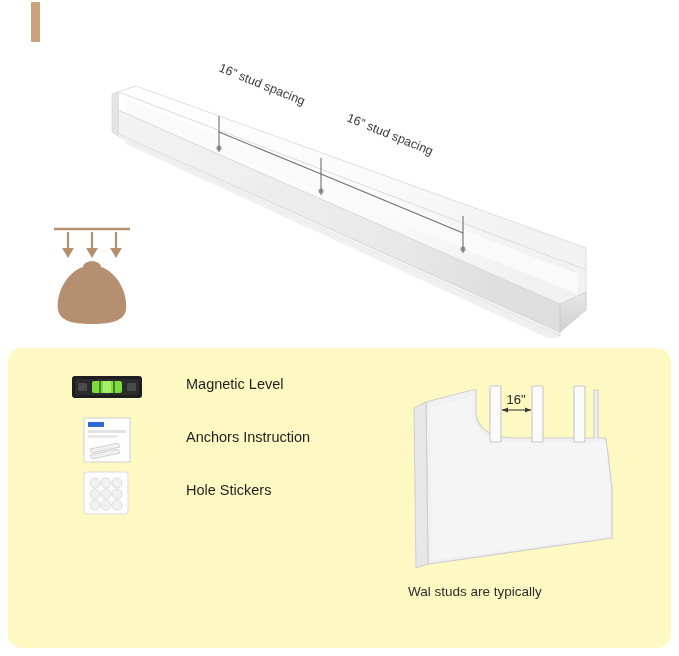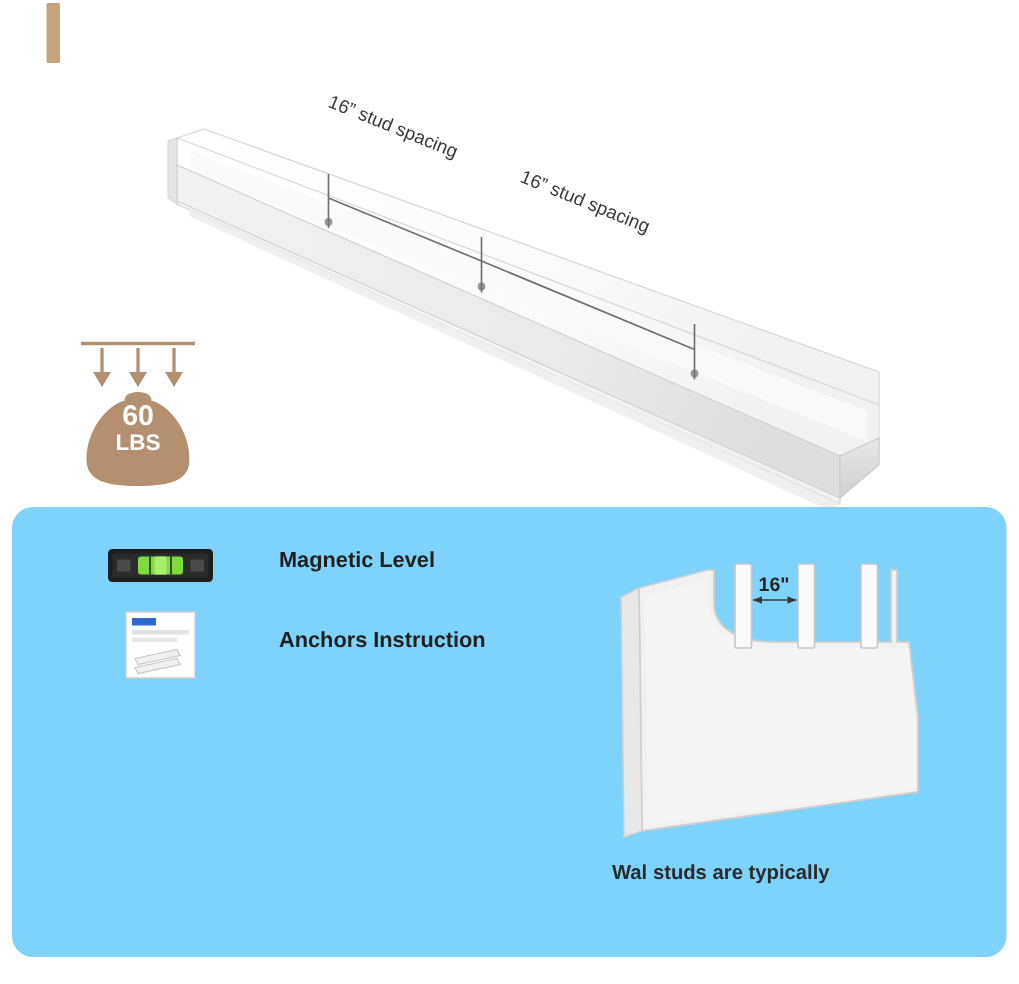--- a/index.html
+++ b/index.html
@@ -78,26 +78,25 @@
     font-weight: bold;
     line-height: 1.05;
   }
   #weight-num { font-size: 19px; display: block; }
   #weight-unit { font-size: 15px; display: block; }
 
   
   #panel {
     position: absolute;
     left: 8px;
-    top: 338px;
+    top: 348px;
     width: 663px;
     height: 300px;
-    background: #7dd3fc;
+    background: #fef9c3;
     border-radius: 14px;
-    font-weight: bold;
   }
 
   
   #accessory-list {
     position: absolute;
     left: 40px;
     top: 14px;
     width: 340px;
   }
   .acc-row {
@@ -216,24 +215,20 @@
       <polygon points="14,26 26,26 20,36" fill="#b59070" stroke="none"></polygon>
       <line x1="44" y1="10" x2="44" y2="28"></line>
       <polygon points="38,26 50,26 44,36" fill="#b59070" stroke="none"></polygon>
       <line x1="68" y1="10" x2="68" y2="28"></line>
       <polygon points="62,26 74,26 68,36" fill="#b59070" stroke="none"></polygon>
     </g>
 
     <path d="M38 44 C38 38, 50 38, 50 44 L56 46 C72 54, 80 74, 78 88 C76 98, 66 102, 44 102 C22 102, 12 98, 10 88 C8 74, 16 54, 32 46 Z" fill="#b59070"></path>
     <path d="M37 45 C37 40, 51 40, 51 45" fill="none" stroke="#b59070" stroke-width="4"></path>
   </svg>
-  <div id="weight-text">
-    <span id="weight-num">60</span>
-    <span id="weight-unit">LBS</span>
-  </div>
 </div>
 
 <div id="panel">
 
   <div id="accessory-list">
 
     <div class="acc-row">
       <div class="acc-icon">
         <svg width="88" height="50" viewBox="0 0 88 50" xmlns="http://www.w3.org/2000/svg">
           <rect x="10" y="14" width="70" height="22" rx="3" fill="#1e1e1e"></rect>
@@ -258,20 +253,39 @@
           <rect x="26" y="15" width="38" height="3" fill="#e2e2e2"></rect>
           <rect x="26" y="20" width="30" height="3" fill="#e8e8e8"></rect>
           <polygon points="28,34 56,28 58,32 30,38" fill="#f0f0f0" stroke="#c8c8c8" stroke-width="0.8"></polygon>
           <polygon points="28,40 56,34 58,38 30,44" fill="#f0f0f0" stroke="#c8c8c8" stroke-width="0.8"></polygon>
         </svg>
       </div>
       <div class="acc-label">Anchors Instruction</div>
     </div>
 
 
+    <div class="acc-row">
+      <div class="acc-icon">
+        <svg width="88" height="50" viewBox="0 0 88 50" xmlns="http://www.w3.org/2000/svg">
+          <rect x="22" y="4" width="44" height="42" rx="3" fill="#fdfdfd" stroke="#dddddd" stroke-width="1"></rect>
+          <g fill="#f1f1f1" stroke="#d6d6d6" stroke-width="0.8">
+            <circle cx="33" cy="15" r="5"></circle>
+              <circle cx="44" cy="15" r="5"></circle>
+              <circle cx="55" cy="15" r="5"></circle>
+            <circle cx="33" cy="26" r="5"></circle>
+              <circle cx="44" cy="26" r="5"></circle>
+              <circle cx="55" cy="26" r="5"></circle>
+            <circle cx="33" cy="37" r="5"></circle>
+              <circle cx="44" cy="37" r="5"></circle>
+              <circle cx="55" cy="37" r="5"></circle>
+          </g>
+        </svg>
+      </div>
+      <div class="acc-label">Hole Stickers</div>
+    </div>
 
   </div>
 
   <div id="stud-diagram">
     <svg width="250" height="210" viewBox="0 0 250 210" xmlns="http://www.w3.org/2000/svg">
 
       <path d="M28 34 L74 22 L78 22 L78 44 C78 62, 96 70, 118 70 L196 70 L196 22 L200 22 L200 70 L208 70 L214 120 L214 170 L30 196 L28 34 Z" fill="#f1f1f1" stroke="#cfcfcf" stroke-width="1.2"></path>
 
       <path d="M32 40 L74 28 L74 44 C74 64, 94 74, 118 74 L208 74 L212 122 L212 168 L34 192 Z" fill="#f5f5f5" stroke="none"></path>
 

